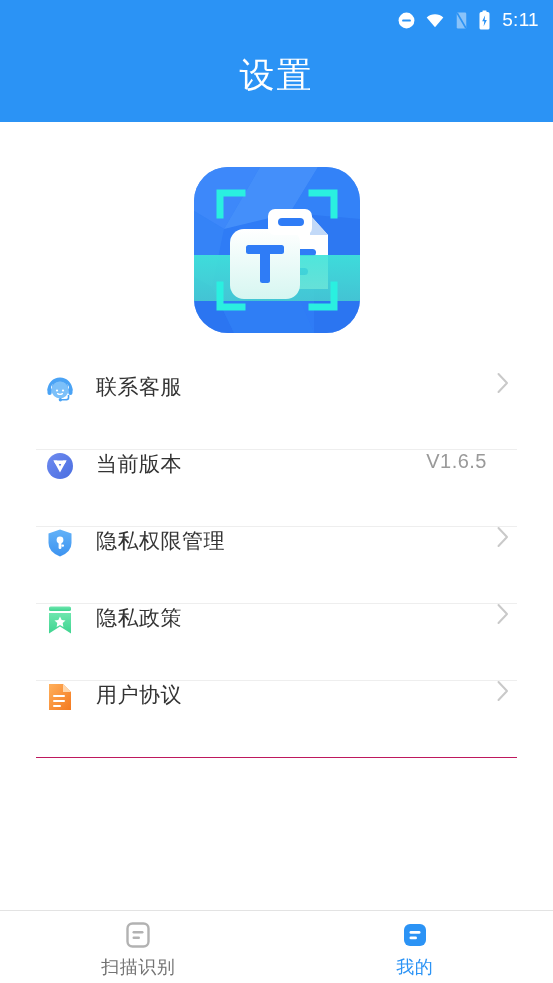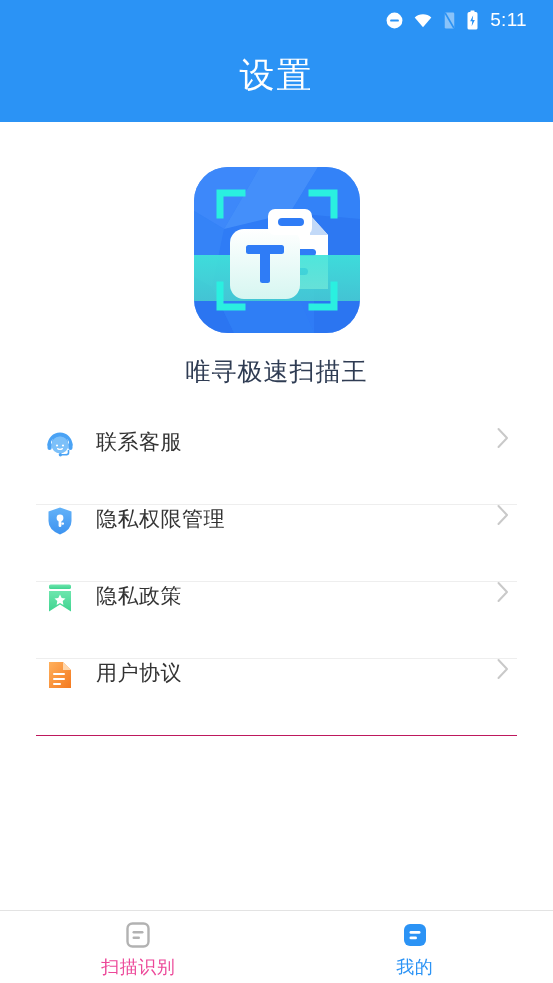--- a/index.html
+++ b/index.html
@@ -22,21 +22,21 @@
     background: #2b93f5;
     height: 122px;
     flex: 0 0 122px;
     position: relative;
   }
   .statusbar {
     height: 40px;
     display: flex;
     align-items: center;
     justify-content: flex-end;
-    padding-right: 26px;
+    padding-right: 14px;
     gap: 9px;
   }
   .sb-icon { display:flex; align-items:center; justify-content:center; }
   .sb-time {
     color:#ffffff;
     font-size: 19px;
     letter-spacing: 0.3px;
     margin-left: 2px;
     font-family:"Liberation Sans", sans-serif;
   }
@@ -120,21 +120,21 @@
   .tab {
     flex: 1 1 0;
     display:flex;
     flex-direction: column;
     align-items: center;
     justify-content: center;
     gap: 4px;
     padding-top: 4px;
   }
   .tab-icon { width: 32px; height: 32px; display:flex; align-items:center; justify-content:center; }
-  .tab-label { font-size: 18px; color: #ec4899; letter-spacing: 0.5px; }
+  .tab-label { font-size: 18px; color: #737373; letter-spacing: 0.5px; }
   .tab.active .tab-label { color: #2b93f5; }
 </style>
 </head>
 <body>
 
 <div class="screen">
 
   <div class="header">
     <div class="statusbar">
 
@@ -216,21 +216,20 @@
 
           <g stroke="#2af0e0" stroke-width="7" fill="none" stroke-linecap="square">
             <path d="M26 48 L26 26 L48 26"></path>
             <path d="M118 26 L140 26 L140 48"></path>
             <path d="M26 118 L26 140 L48 140"></path>
             <path d="M140 118 L140 140 L118 140"></path>
           </g>
         </g>
       </svg>
     </div>
-    <div class="app-name">唯寻极速扫描王</div>
   </div>
 
   <div class="list">
 
     <div class="row">
       <span class="row-icon">
         <svg width="30" height="30" viewBox="0 0 30 30">
           <path d="M4 16 A11 11 0 0 1 26 16" stroke="#4aa3f5" stroke-width="3" fill="none" stroke-linecap="round"></path>
           <circle cx="15" cy="16" r="8.5" fill="#7cc0f9"></circle>
           <path d="M7.2 13.5 A8.2 8.2 0 0 1 22.8 13.5 L22.8 11 A8 8 0 0 0 7.2 11 Z" fill="#4aa3f5"></path>
@@ -245,20 +244,38 @@
       </span>
       <span class="row-label">联系客服</span>
       <span class="row-value"></span>
       <span class="chevron">
         <svg width="14" height="22" viewBox="0 0 14 22">
           <path d="M2.5 2 L11 11 L2.5 20" stroke="#c9c9c9" stroke-width="2" fill="none" stroke-linecap="round" stroke-linejoin="round"></path>
         </svg>
       </span>
     </div>
 
+    <div class="row">
+      <span class="row-icon">
+        <svg width="30" height="30" viewBox="0 0 30 30">
+          <defs>
+            <linearGradient id="vg" x1="0" y1="0" x2="1" y2="1">
+              <stop offset="0%" stop-color="#6f8bf0"></stop>
+              <stop offset="100%" stop-color="#4a6ee0"></stop>
+            </linearGradient>
+          </defs>
+          <circle cx="15" cy="15" r="13" fill="url(#vg)"></circle>
+          <path d="M8.5 9.5 L15 21.5 L21.5 9.5 L18 9.5 L15 15.5 L12 9.5 Z" fill="#ffffff"></path>
+          <path d="M8.5 9.5 L21.5 9.5 L19.6 13 L10.4 13 Z" fill="#ffffff"></path>
+        </svg>
+      </span>
+      <span class="row-label">当前版本</span>
+      <span class="row-value">V1.6.5</span>
+      <span class="chevron"></span>
+    </div>
 
     <div class="row">
       <span class="row-icon">
         <svg width="28" height="30" viewBox="0 0 28 30">
           <defs>
             <linearGradient id="shg" x1="0" y1="0" x2="0" y2="1">
               <stop offset="0%" stop-color="#63b2f8"></stop>
               <stop offset="100%" stop-color="#3d93f0"></stop>
             </linearGradient>
           </defs>

